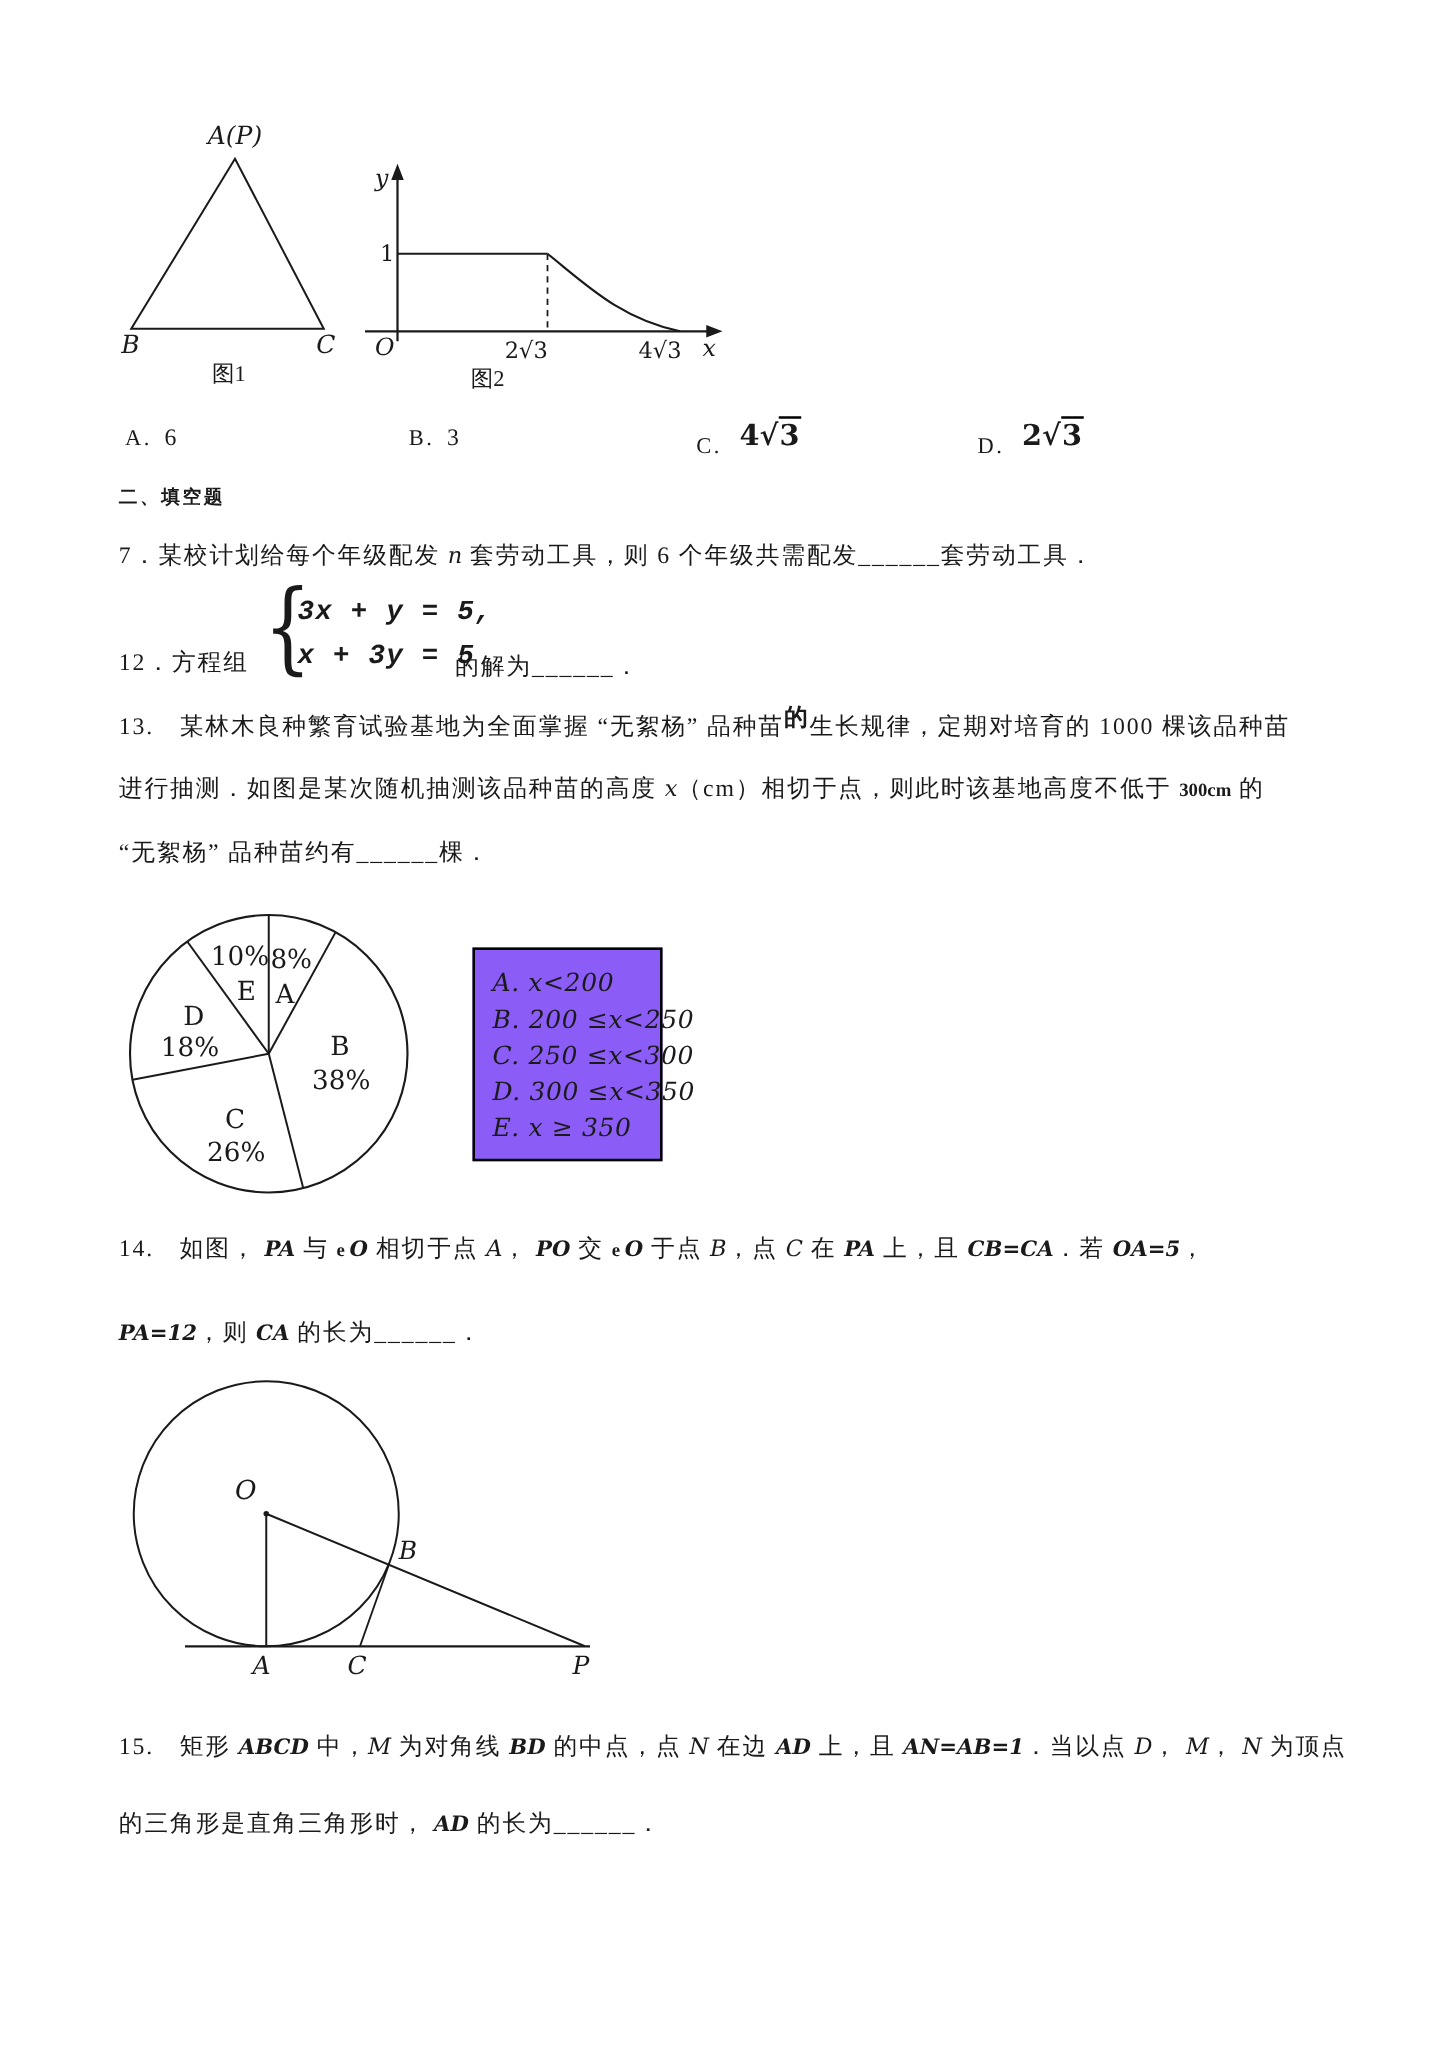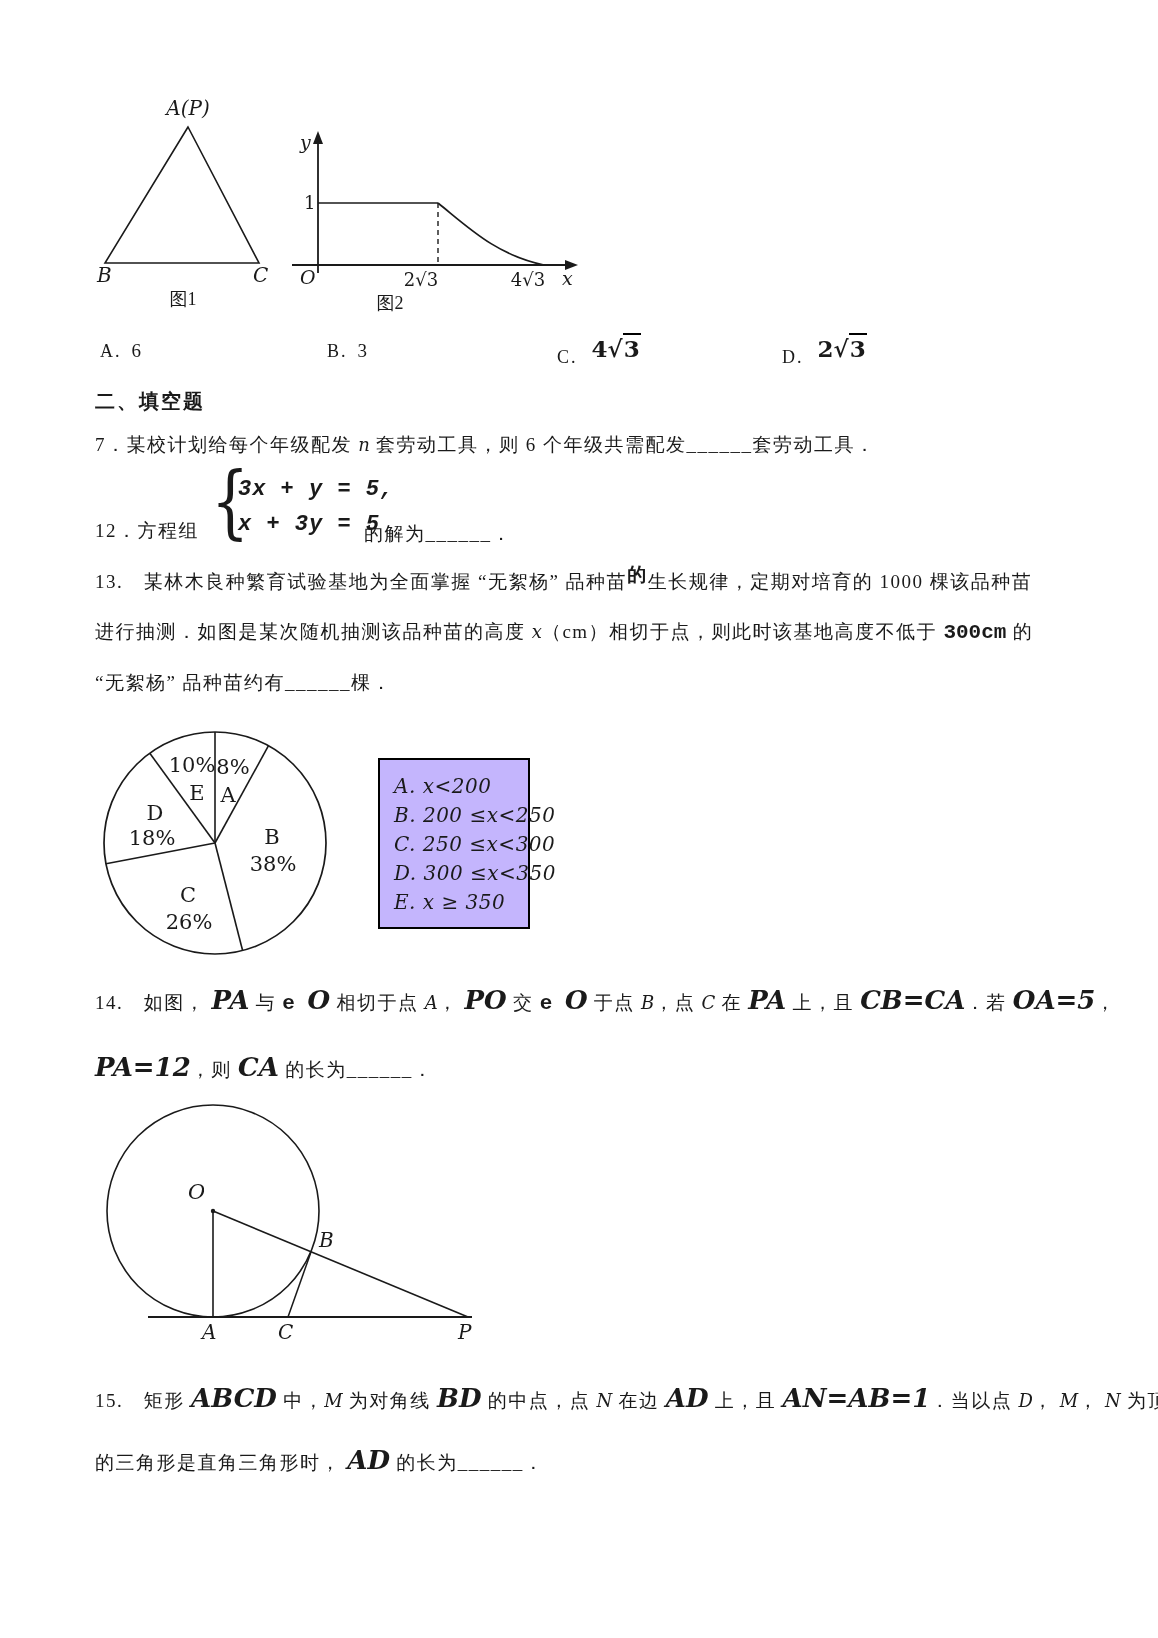--- a/index.html
+++ b/index.html
@@ -5,36 +5,36 @@
   html,body{margin:0;padding:0}
   body{
     width:1158px;height:1638px;position:relative;background:#ffffff;
     font-family:"Liberation Serif","DejaVu Serif",serif;color:#1a1a1a;overflow:hidden;
   }
   .abs{position:absolute;white-space:nowrap}
   .row{font-size:19px;letter-spacing:1.5px;line-height:30px}
   
   .r-t{font-size:19px}
   .r-i{font-style:italic;font-size:18px;font-family:"DejaVu Serif",serif;letter-spacing:0}
-  .r-v{font-weight:bold;font-style:italic;font-size:26px;font-family:"DejaVu Serif",serif;letter-spacing:0}
-  .r-bb{font-weight:bold;font-size:21px;font-family:Liberation Mono, monospace;letter-spacing:0}
+  .r-v{font-weight:bold;font-style:italic;font-size:17px;font-family:"DejaVu Serif",serif;letter-spacing:0}
+  .r-bb{font-weight:bold;font-size:15px;font-family:Liberation Serif, serif;letter-spacing:0}
   .r-sup{font-weight:bold;font-size:19px;vertical-align:7px}
-  .heading{font-family:"Liberation Sans","DejaVu Sans",sans-serif;font-weight:bold;font-size:20px;letter-spacing:2px}
+  .heading{font-family:"Liberation Sans","DejaVu Sans",sans-serif;font-weight:bold;font-size:15px;letter-spacing:2px}
   
   .opt-label{font-size:18px;letter-spacing:2px}
   .opt-val{font-size:19px;margin-left:10px}
   .rad-exp{font-weight:bold;font-family:"DejaVu Serif",serif;font-size:23px;margin-left:14px}
   .rad-exp .co{font-style:italic;font-style:normal}
   .rad-exp .rdx{font-weight:bold}
   .rad-exp .rcand{border-top:2.5px solid #000;padding:0 1px}
   
   .brace{font-family:"DejaVu Serif",serif;font-size:80px;font-weight:400;transform:scaleX(.75);transform-origin:left center;line-height:80px}
   .eq{font-weight:bold;font-style:italic;font-family:Liberation Mono, monospace;font-size:22px;letter-spacing:1px}
   
-  .legend-box{border:2px solid #000;padding:12px 10px 10px 14px;background:#c4b5fd}
+  .legend-box{border:2px solid #000;padding:12px 10px 10px 14px;background:#8b5cf6}
   .legend-line{font-style:italic;font-family:"DejaVu Serif",serif;font-size:20px;line-height:29px;letter-spacing:.5px}
   svg{position:absolute;overflow:visible}
   svg text{font-family:"DejaVu Serif","Liberation Serif",serif;fill:#1a1a1a}
   .svg-it{font-style:italic}
   .svg-cn{font-family:"Liberation Serif",serif}
 </style>
 </head>
 <body>
 
 <svg style="left:95px;top:95px" width="185" height="215" viewBox="0 0 185 215">

